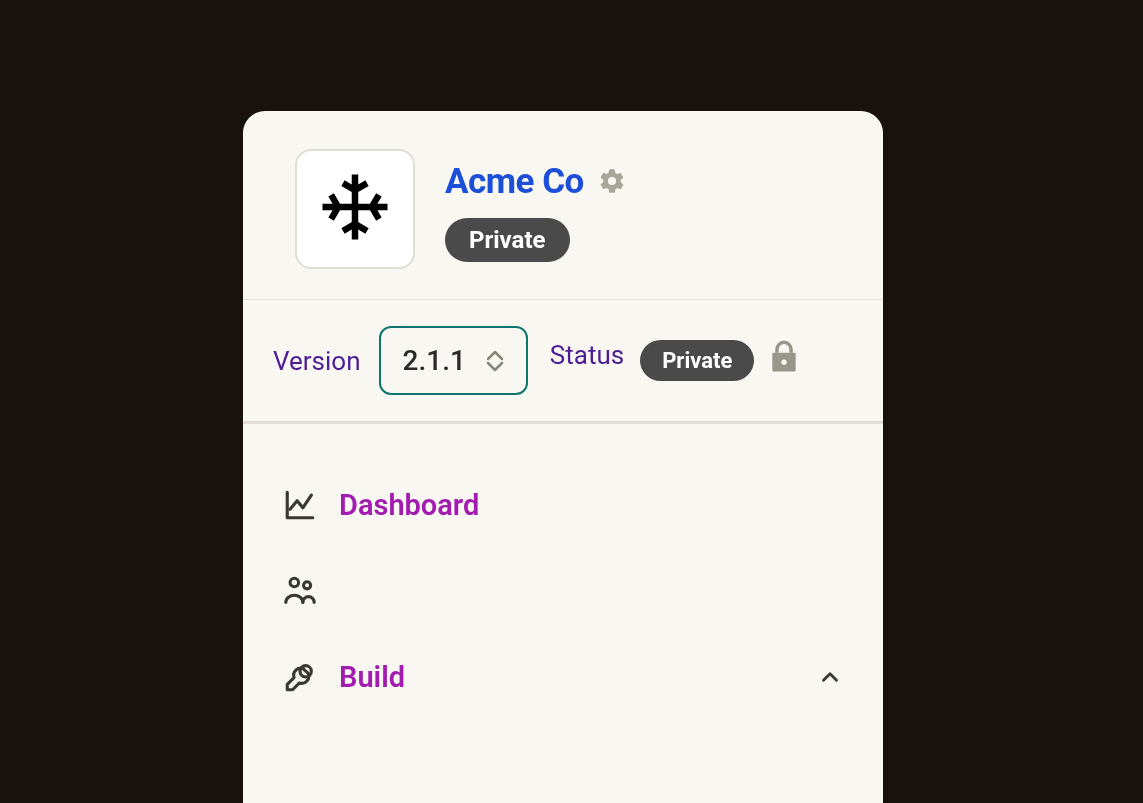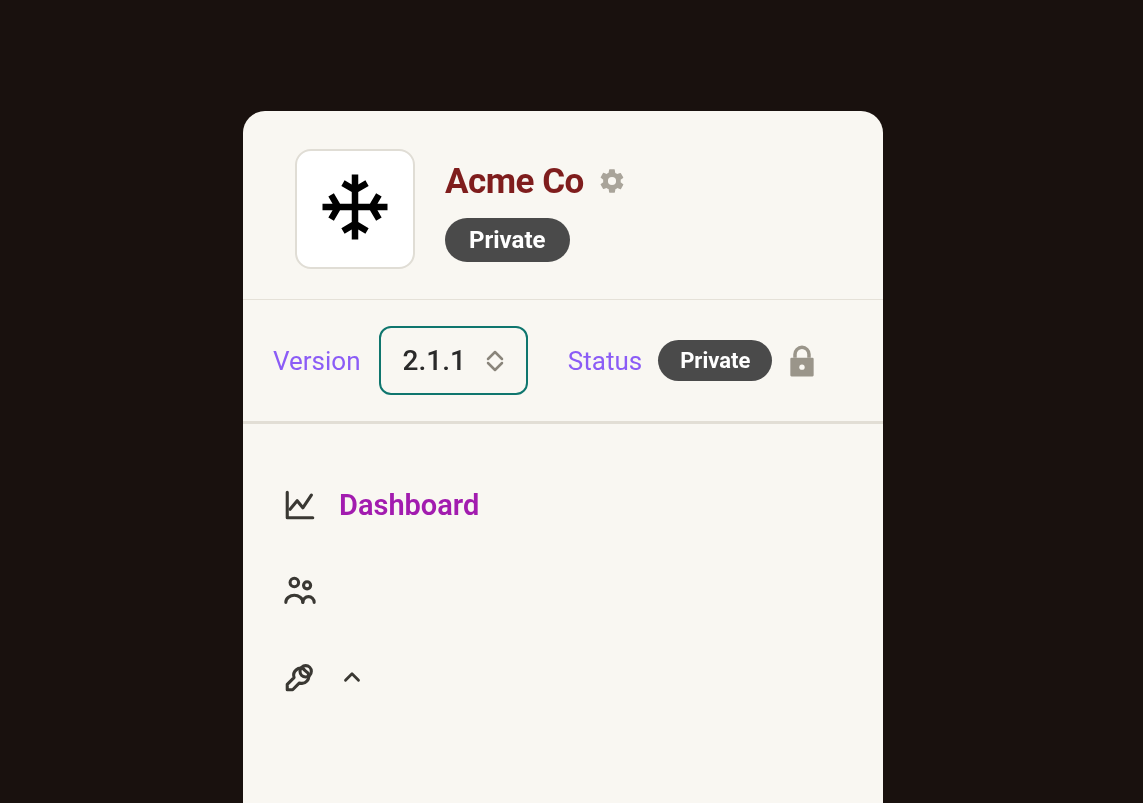--- a/index.html
+++ b/index.html
@@ -55,21 +55,21 @@
       padding-top: 4px;
     }
     .title-row {
       display: flex;
       align-items: center;
       gap: 14px;
     }
     .app-title {
       font-size: 35px;
       font-weight: 700;
-      color: #7f1d1d;
+      color: #1d4ed8;
       letter-spacing: -0.5px;
     }
     .gear-icon {
       width: 28px;
       height: 28px;
       color: #a9a49a;
       cursor: pointer;
     }
     .badge {
       display: inline-flex;
@@ -86,21 +86,21 @@
     .subbar {
       display: flex;
       align-items: center;
       padding: 26px 30px;
       gap: 18px;
       border-bottom: 3px solid #e2ded5;
       color: #5f5a53;
       font-size: 26px;
     }
     .subbar-label {
-      color: #8b5cf6;
+      color: #4c1d95;
     }
     .version-select {
       display: flex;
       align-items: center;
       gap: 20px;
       border: 2px solid #0f766e;
       border-radius: 12px;
       padding: 16px 22px;
       background: #f9f7f2;
       cursor: pointer;
@@ -114,23 +114,23 @@
       display: flex;
       flex-direction: column;
       color: #8a857b;
     }
     .chevrons svg {
       width: 18px;
       height: 11px;
     }
     .status-group {
       display: flex;
-      align-items: center;
+      align-items: flex-start;
       gap: 16px;
-      margin-left: 22px;
+      margin-left: 4px;
     }
     .badge-sm {
       background: #4a4a4a;
       color: #ffffff;
       font-weight: 700;
       font-size: 22px;
       border-radius: 999px;
       padding: 8px 22px;
     }
     .lock-icon {
@@ -239,20 +239,21 @@
           </svg>
       </span>
     </div>
     <div class="nav-item">
       <span class="icon">
         <svg viewBox="0 0 24 24" fill="none" stroke="currentColor" stroke-width="2.2" stroke-linecap="round" stroke-linejoin="round">
             <path d="M14.7 6.3a5 5 0 0 0-6.9 6.1L3 17.2V21h3.8l4.8-4.8a5 5 0 0 0 6.1-6.9L15 7l-1-1 .7.3z"></path>
             <circle cx="16" cy="8" r="4"></circle>
           </svg>
       </span>
+      <span class="nav-label">Build</span>
       <span class="chevron-right">
         <svg viewBox="0 0 24 24" fill="none" stroke="currentColor" stroke-width="2.6" stroke-linecap="round" stroke-linejoin="round">
             <path d="M6 15l6-6 6 6"></path>
           </svg>
       </span>
     </div>
   </div>
 
 </div>
 

